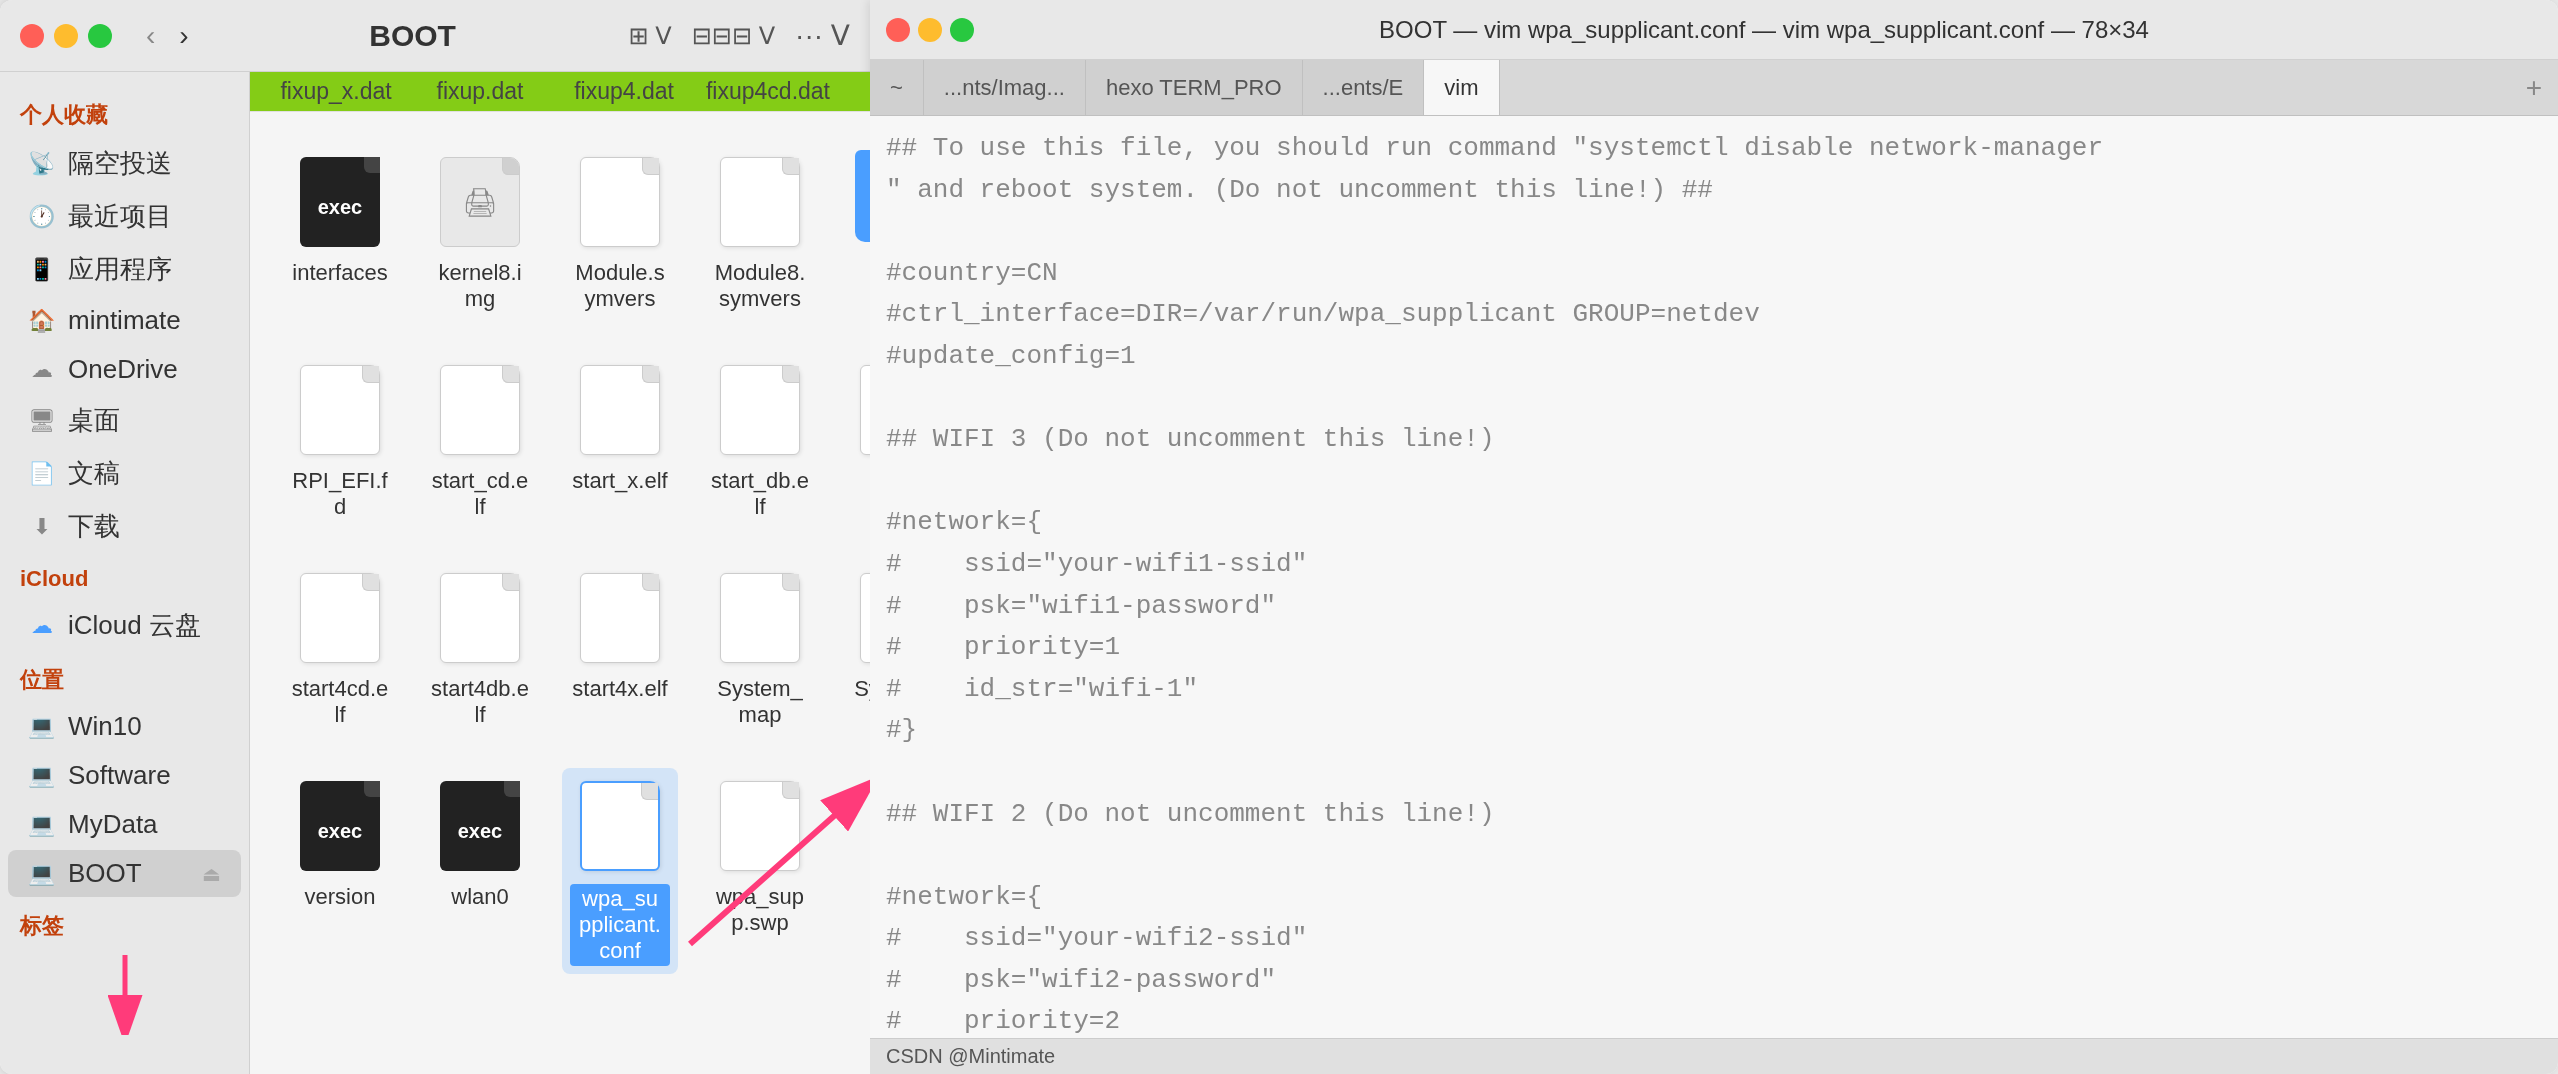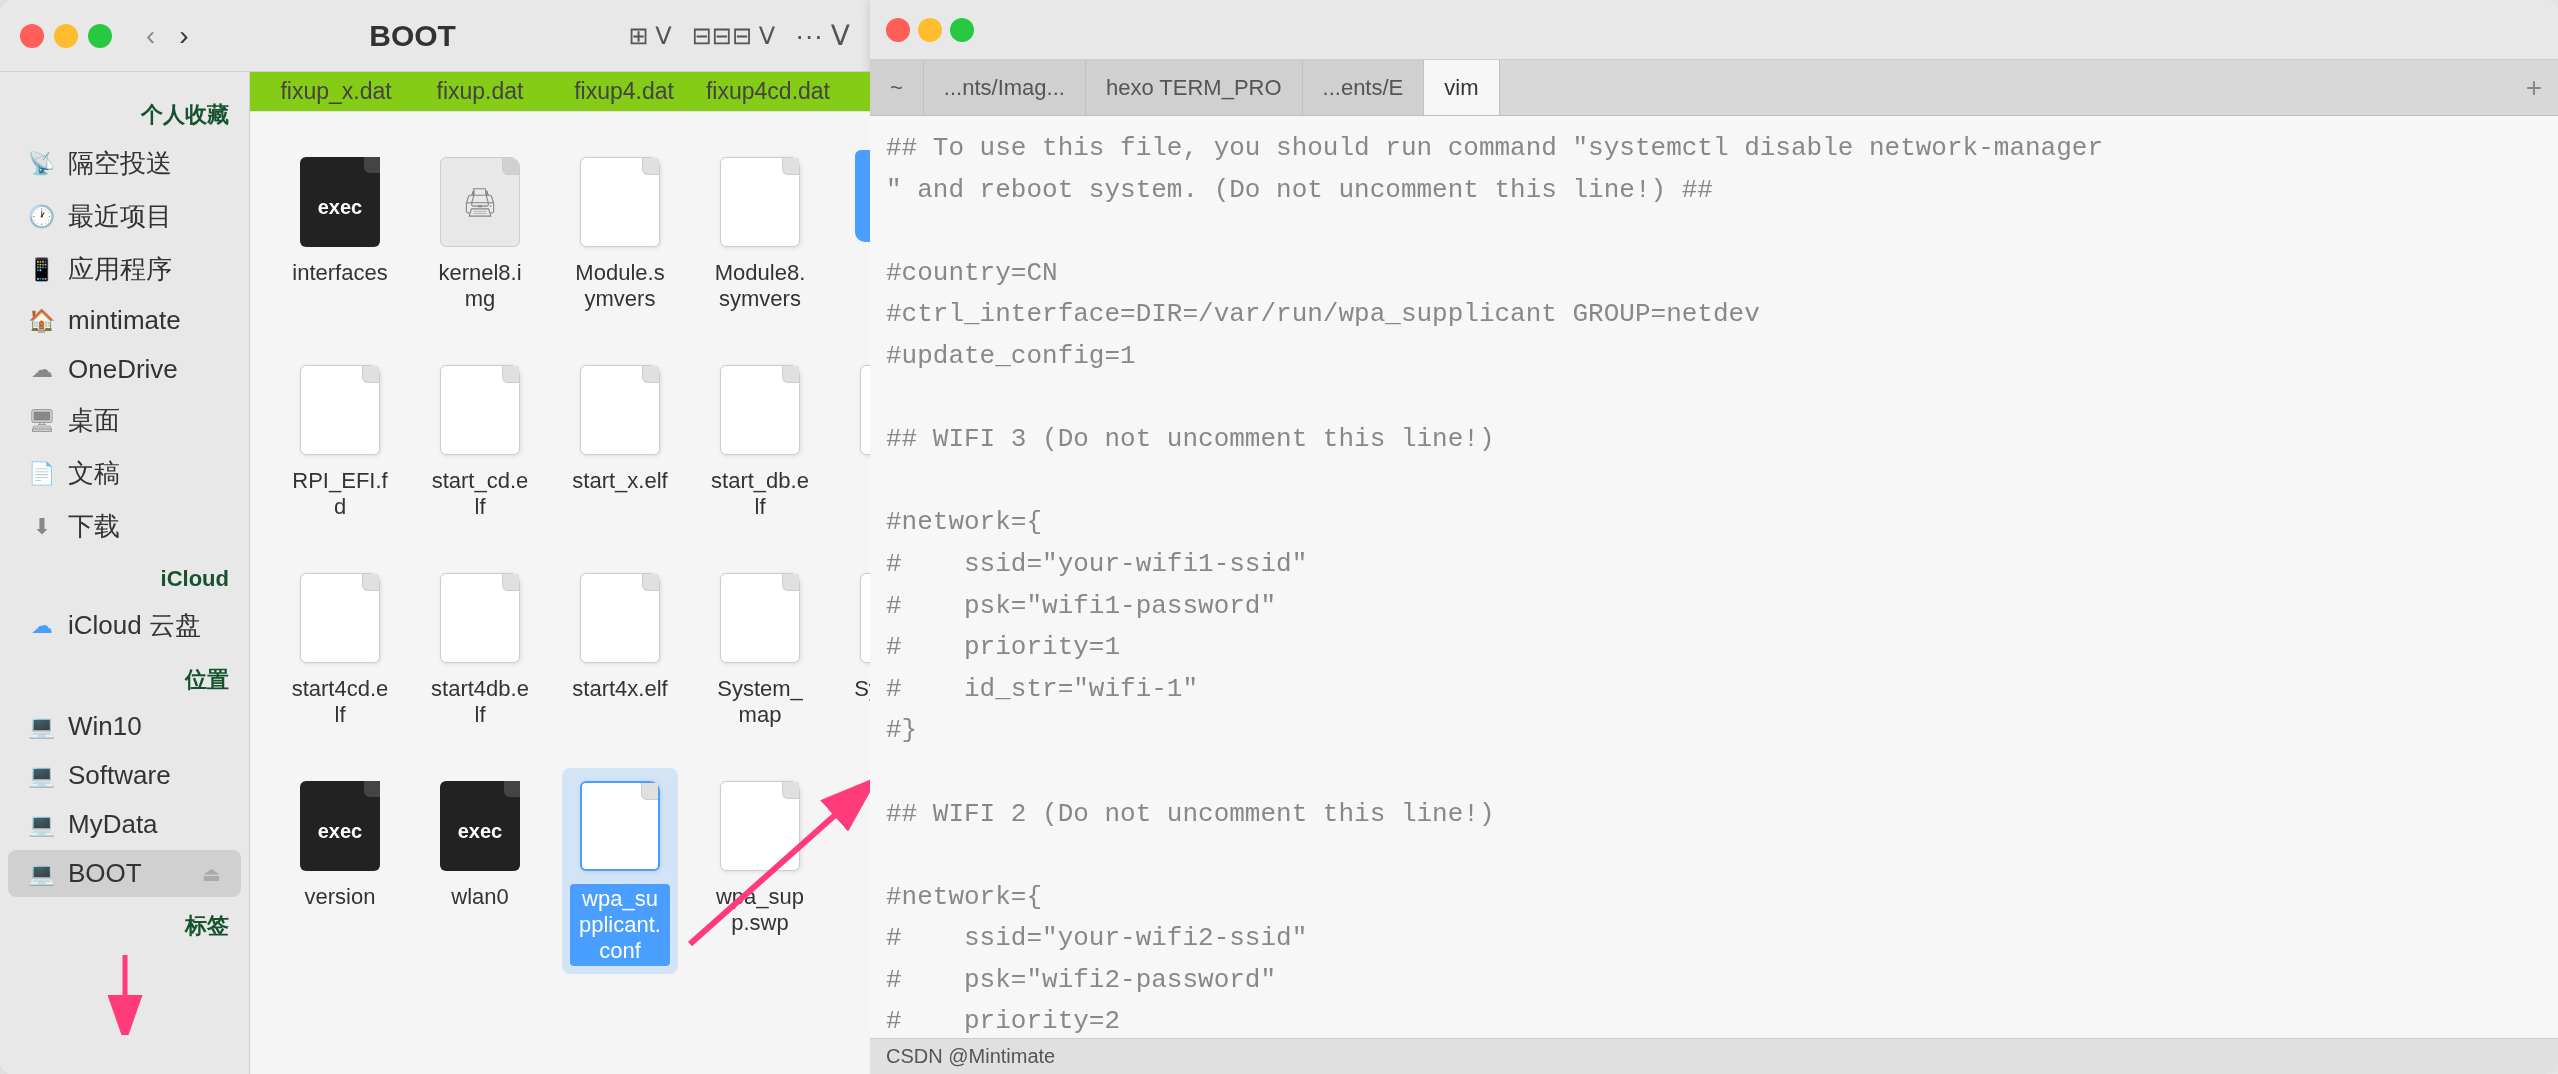--- a/index.html
+++ b/index.html
@@ -102,24 +102,23 @@
       background: #e8e8e8;
       border-right: 1px solid #d0d0d0;
       padding: 16px 0;
       overflow-y: auto;
       flex-shrink: 0;
     }
 
     .sidebar-section-label {
       font-size: 22px;
       font-weight: 600;
-      color: #14532d;
+      color: #c2410c;
       padding: 12px 20px 6px 20px;
       text-transform: none;
-      text-align: right;
     }
 
     .sidebar-item {
       display: flex;
       align-items: center;
       gap: 12px;
       padding: 8px 20px;
       font-size: 26px;
       color: #333;
       cursor: pointer;
@@ -682,20 +681,21 @@
 </div>
 
 <div class="vim-window">
 
   <div class="vim-titlebar">
     <div class="vim-traffic-lights">
       <div class="tl tl-red"></div>
       <div class="tl tl-yellow"></div>
       <div class="tl tl-green"></div>
     </div>
+    <div class="vim-title-text">BOOT — vim wpa_supplicant.conf — vim wpa_supplicant.conf — 78×34</div>
   </div>
 
   <div class="vim-tabs">
     <div class="vim-tab">~</div>
     <div class="vim-tab">...nts/Imag...</div>
     <div class="vim-tab">hexo TERM_PRO</div>
     <div class="vim-tab">...ents/E</div>
     <div class="vim-tab active">vim</div>
     <div class="vim-tab-add">+</div>
   </div>

